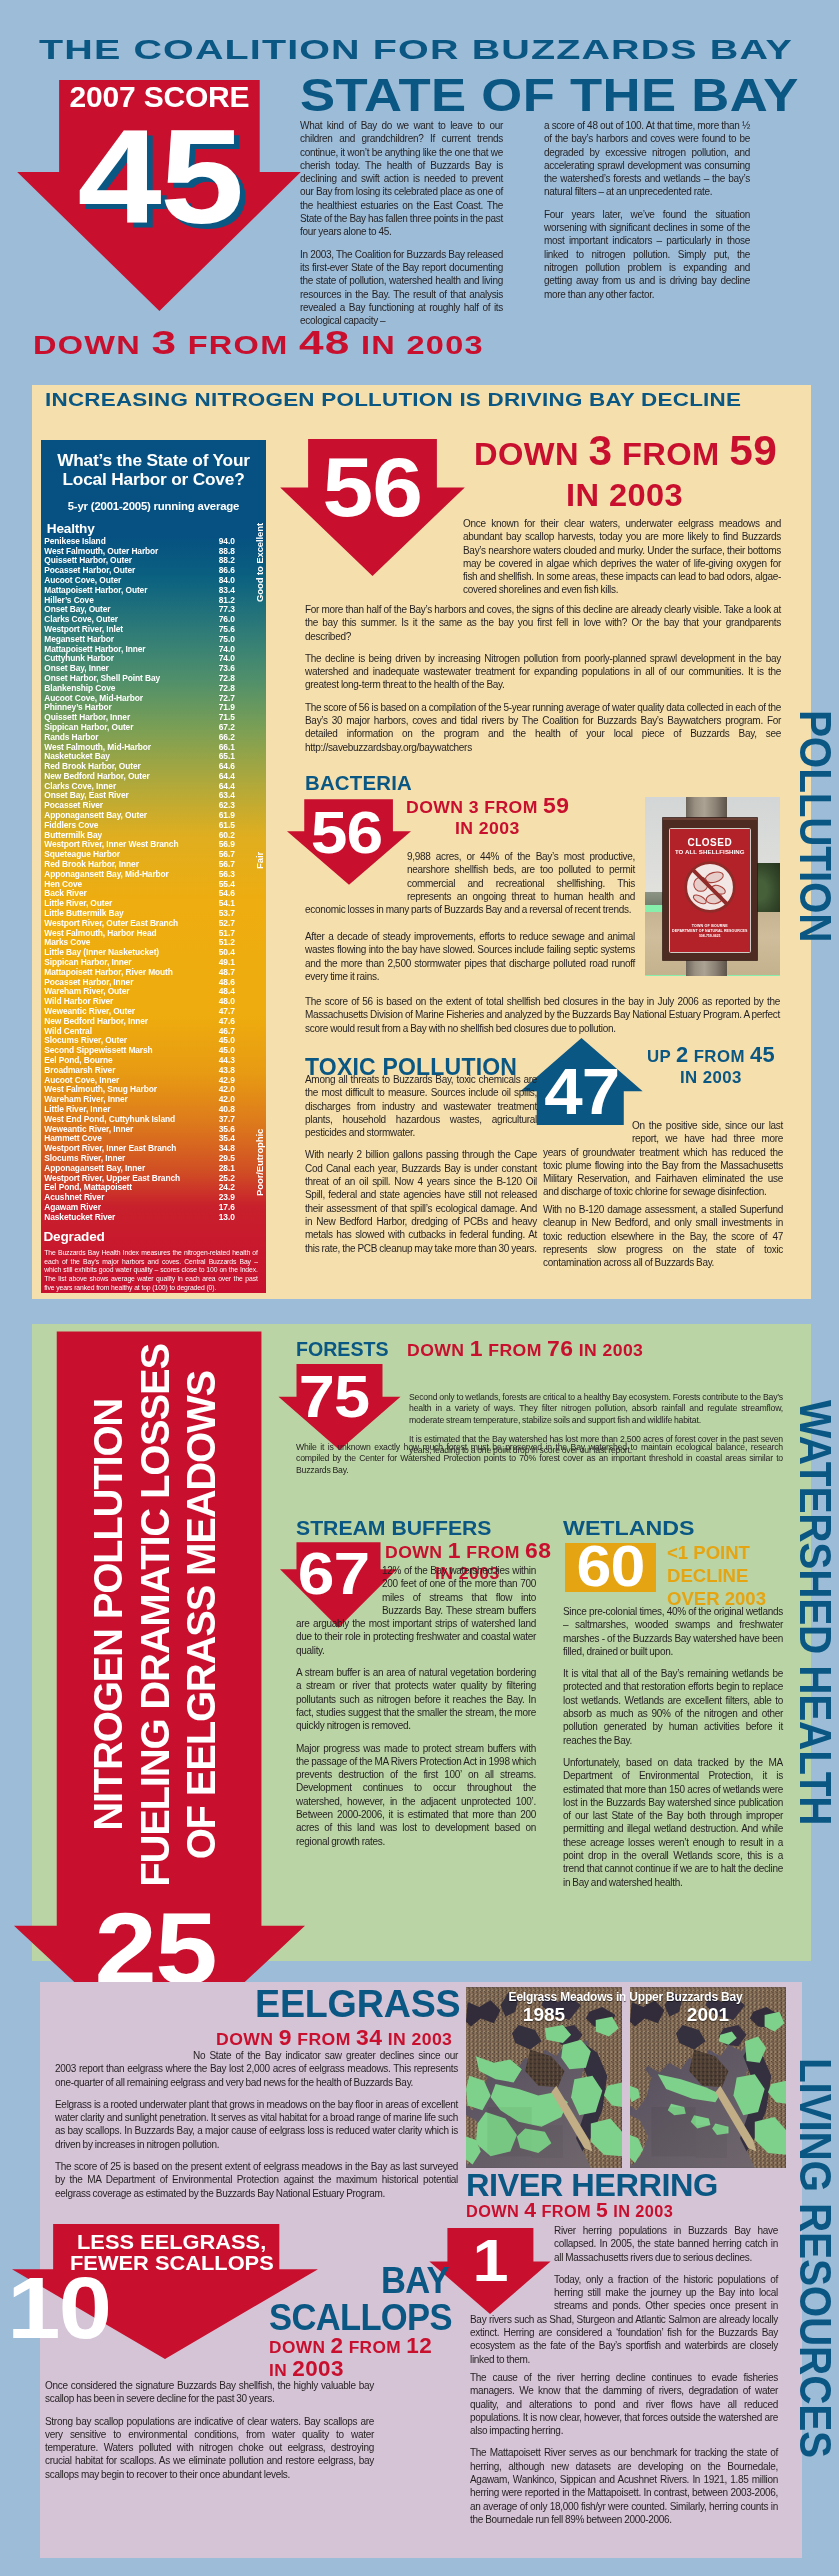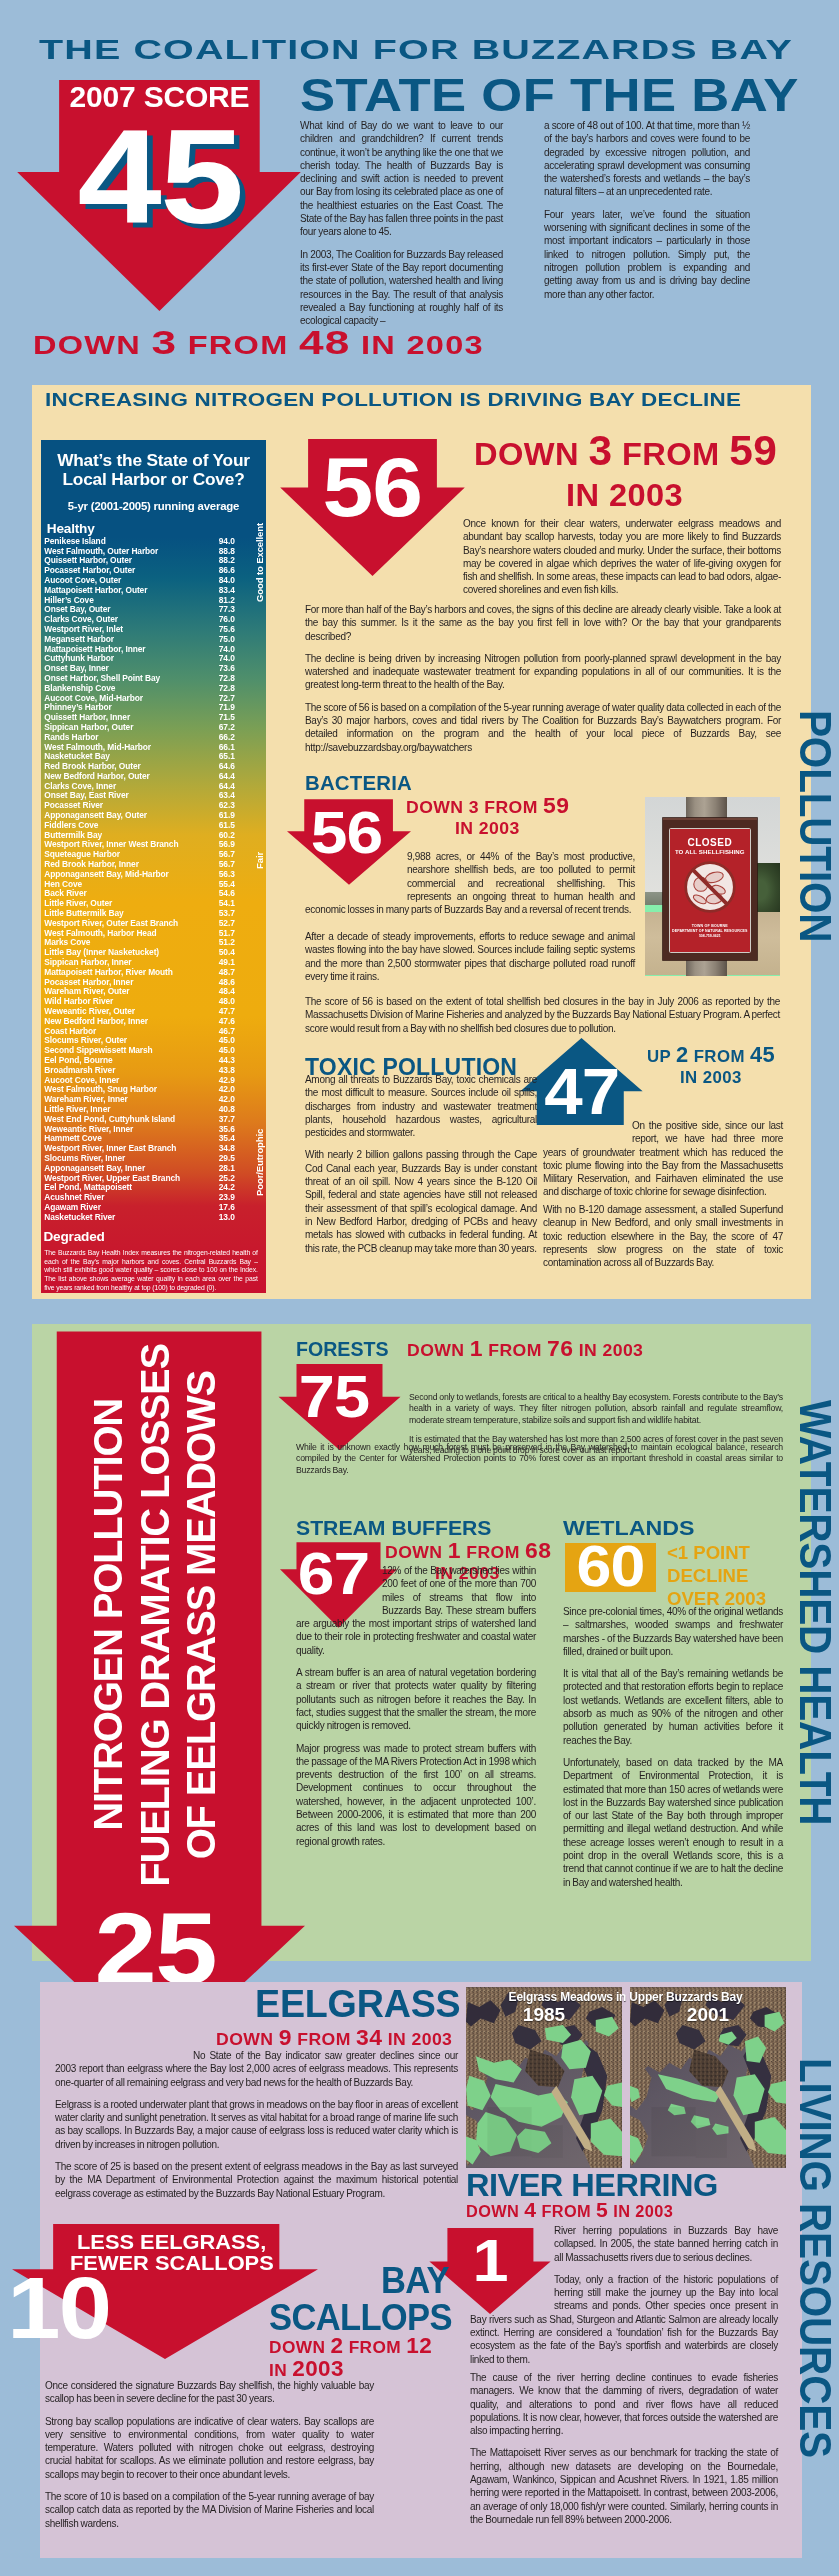--- a/index.html
+++ b/index.html
@@ -305,21 +305,21 @@
       <div class="hrow"><span class="hname">West Falmouth, Harbor Head</span><span class="hval">51.7</span></div>
       <div class="hrow"><span class="hname">Marks Cove</span><span class="hval">51.2</span></div>
       <div class="hrow"><span class="hname">Little Bay (Inner Nasketucket)</span><span class="hval">50.4</span></div>
       <div class="hrow"><span class="hname">Sippican Harbor, Inner</span><span class="hval">49.1</span></div>
       <div class="hrow"><span class="hname">Mattapoisett Harbor, River Mouth</span><span class="hval">48.7</span></div>
       <div class="hrow"><span class="hname">Pocasset Harbor, Inner</span><span class="hval">48.6</span></div>
       <div class="hrow"><span class="hname">Wareham River, Outer</span><span class="hval">48.4</span></div>
       <div class="hrow"><span class="hname">Wild Harbor River</span><span class="hval">48.0</span></div>
       <div class="hrow"><span class="hname">Weweantic River, Outer</span><span class="hval">47.7</span></div>
       <div class="hrow"><span class="hname">New Bedford Harbor, Inner</span><span class="hval">47.6</span></div>
-      <div class="hrow"><span class="hname">Coast Harbor</span><span class="hval">46.7</span></div>
+      <div class="hrow"><span class="hname">Wild Central</span><span class="hval">46.7</span></div>
       <div class="hrow"><span class="hname">Slocums River, Outer</span><span class="hval">45.0</span></div>
       <div class="hrow"><span class="hname">Second Sippewissett Marsh</span><span class="hval">45.0</span></div>
       <div class="hrow"><span class="hname">Eel Pond, Bourne</span><span class="hval">44.3</span></div>
       <div class="hrow"><span class="hname">Broadmarsh River</span><span class="hval">43.8</span></div>
       <div class="hrow"><span class="hname">Aucoot Cove, Inner</span><span class="hval">42.9</span></div>
       <div class="hrow"><span class="hname">West Falmouth, Snug Harbor</span><span class="hval">42.0</span></div>
       <div class="hrow"><span class="hname">Wareham River, Inner</span><span class="hval">42.0</span></div>
       <div class="hrow"><span class="hname">Little River, Inner</span><span class="hval">40.8</span></div>
       <div class="hrow"><span class="hname">West End Pond, Cuttyhunk Island</span><span class="hval">37.7</span></div>
       <div class="hrow"><span class="hname">Weweantic River, Inner</span><span class="hval">35.6</span></div>
@@ -633,15 +633,14 @@
 </div>
 <div class="abs" id="sca-score"><span>10</span></div>
 <div class="abs sec-h" id="sca-h">
   <div><span class="disp">BAY</span></div>
   <div><span class="disp">SCALLOPS</span></div>
 </div>
 <div class="abs dl" id="sca-delta"><span class="disp"><span>DOWN</span> <span class="big">2</span> <span>FROM</span> <span class="big">12</span> <span>IN</span> <span class="big">2003</span></span></div>
 <div class="abs body-txt" id="sca-body">
   <p>Once considered the signature Buzzards Bay shellfish, the highly valuable bay scallop has been in severe decline for the past 30 years.</p>
   <p>Strong bay scallop populations are indicative of clear waters. Bay scallops are very sensitive to environmental conditions, from water quality to water temperature. Waters polluted with nitrogen choke out eelgrass, destroying crucial habitat for scallops. As we eliminate pollution and restore eelgrass, bay scallops may begin to recover to their once abundant levels.</p>
-  <p>The score of 10 is based on a compilation of the 5-year running average of bay scallop catch data as reported by the MA Division of Marine Fisheries and local shellfish wardens.</p>
 </div>
 
 
 </body></html>

